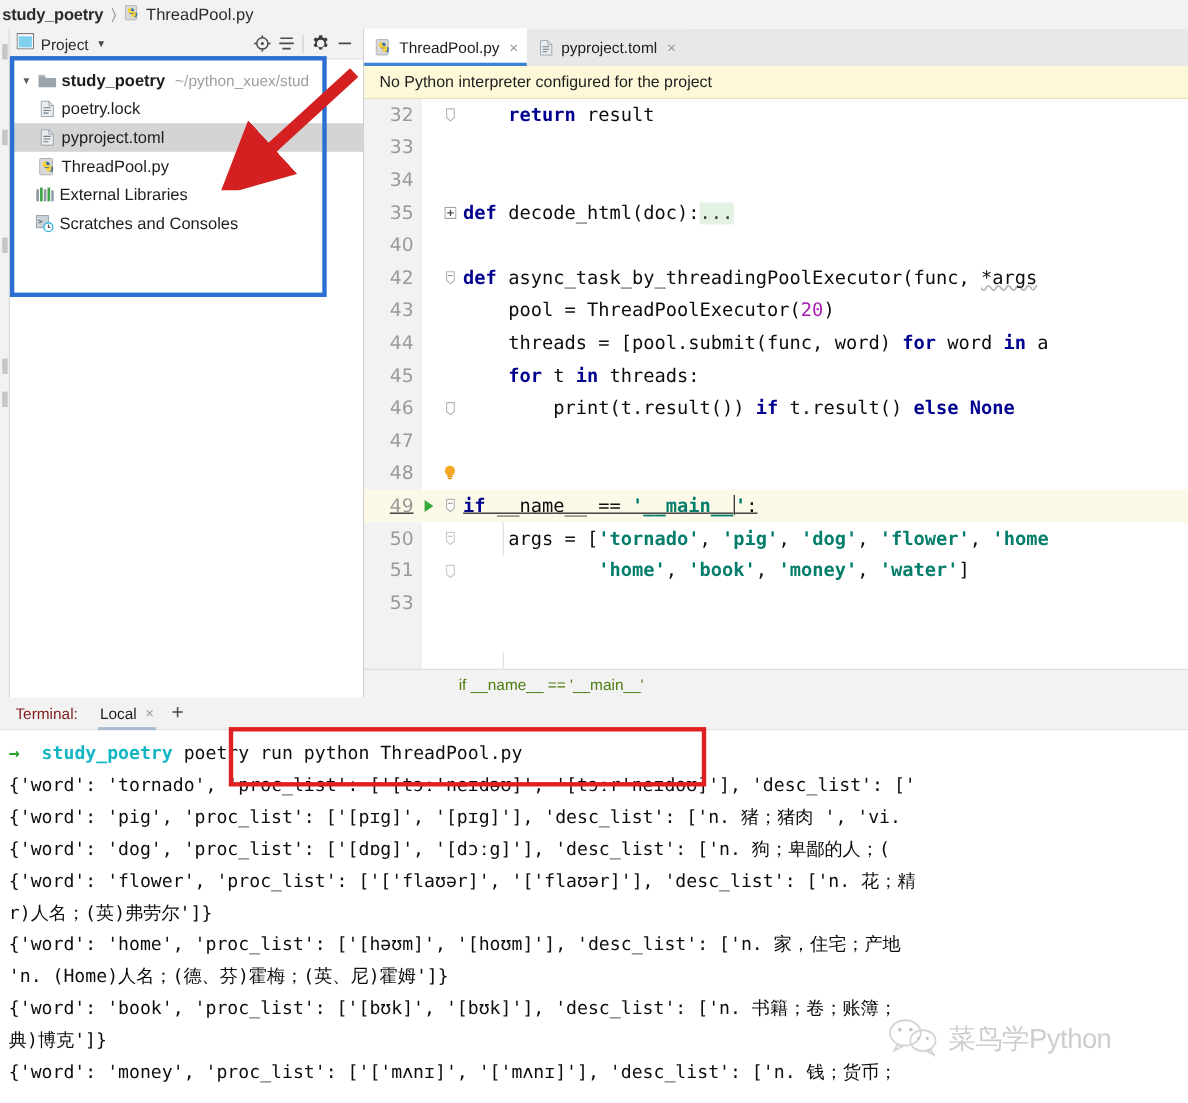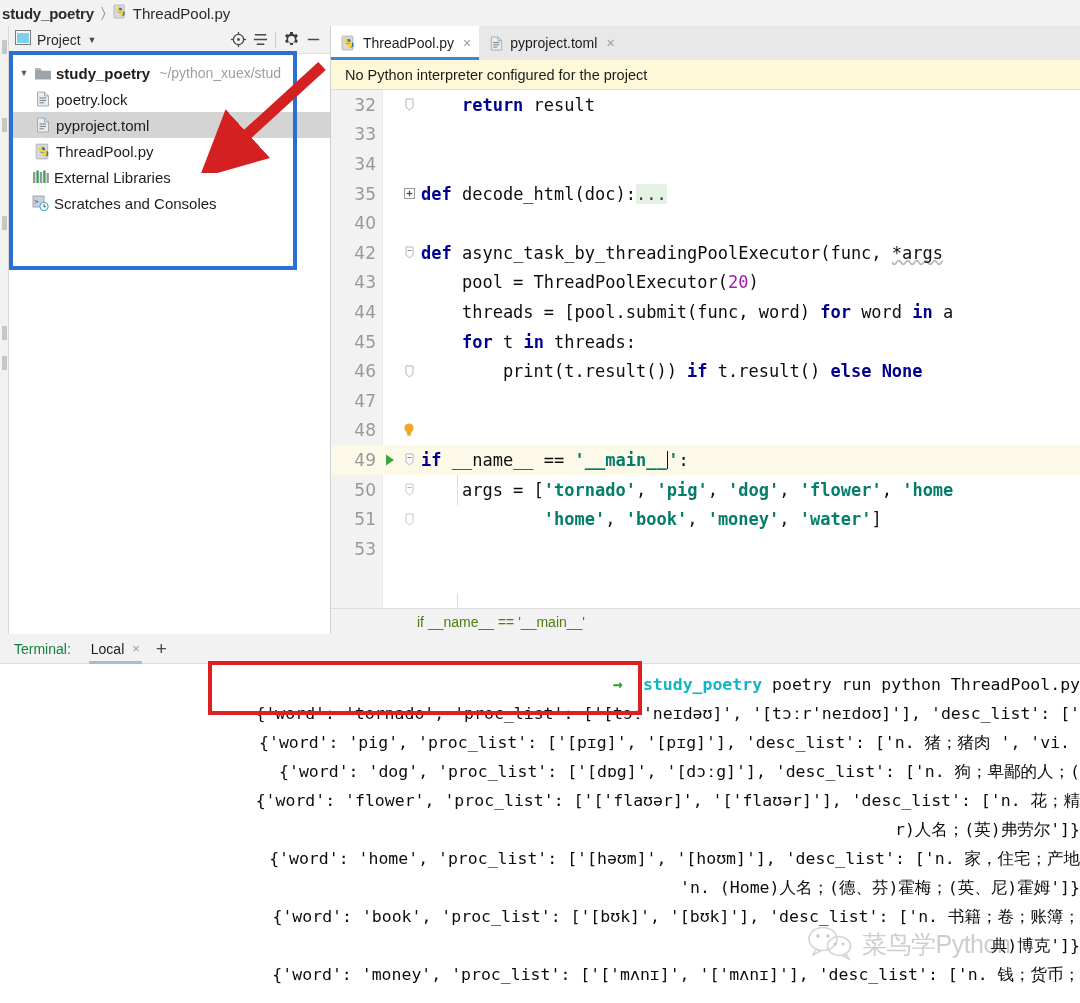--- a/index.html
+++ b/index.html
@@ -82,21 +82,21 @@
   .tab .tabclose { margin-left: 9px; color:#9a9a9a; font-size: 14px; line-height: 1; }
 
   .notify-bar {
     height: 30px; background: #fcf8d8; border-bottom: 1px solid #e6e0b4;
     display: flex; align-items: center; padding-left: 14px;
     font-size: 14.5px; color: #1d1d1d;
   }
 
   .code-wrap { position: relative; height: 521px; overflow: hidden; background:#fff; }
   .coderow { position: relative; height: 29.6px; display: flex; align-items: center; }
-  .coderow.hl { background: #fcf9e8; }
+  .coderow.hl { background: #fcf9e8; text-decoration: underline; }
   .gutter {
     width: 52px; min-width:52px; text-align: right; padding-right: 7px;
     color: #999999; font-size: 17px;
     font-family: "DejaVu Sans", sans-serif;
     display: flex; align-items: center; justify-content: flex-end;
   }
   .gutter-bg {
     position:absolute; left:0; top:0; width: 52px; bottom:0; background:#f2f2f2;
     border-right: 1px solid #eaeaea;
   }
@@ -121,32 +121,32 @@
     display:flex; align-items:center;
   }
   .es-crumb { font-size: 14px; color: #4d7c0f; margin-left: 86px; }
 
   
   .terminal { position: absolute; left: 0; top: 634px; width: 1080px; height: 369px; background: #ffffff; }
   .term-header {
     height: 30px; background: #f2f2f2; display: flex; align-items: center;
     padding-left: 14px; border-bottom: 1px solid #dcdcdc;
   }
-  .term-title { font-size: 14px; color:#15803d; }
+  .term-title { font-size: 14px; color:#7f1d1d; }
   .term-tab {
     margin-left: 18px; font-size: 14px; color:#1d1d1d; position:relative;
     display:flex; align-items:center; height:30px; padding: 0 2px;
   }
   .term-tab::after { content:''; position:absolute; left:0; right:0; bottom:0; height:3px; background:#a9bcd0; }
   .term-tab .tc { margin-left: 8px; color:#9a9a9a; font-size:13px; }
   .term-plus { margin-left: 14px; font-size: 19px; color:#4a4a4a; line-height:1; }
 
   .term-body {
     position:absolute; left:0; top:30px; width:1080px; height:339px;
-    background:#ffffff; padding: 6px 0 0 8px; overflow:hidden;text-align:right;
+    background:#ffffff; padding: 6px 0 0 8px; overflow:hidden;
   }
   .term-line {
     font-family: "DejaVu Sans Mono", monospace;
     font-size: 16.5px; line-height: 29px; white-space: pre; color:#0d0d0d;
   }
   .prompt-arrow { color:#27a327; font-weight: bold; }
   .prompt-dir { color:#12b5c4; font-weight: bold; }
   .term-scroll-edge { position:absolute; left:0; top:30px; width:3px; height:339px; background:#e9e9e9; }
 
   

